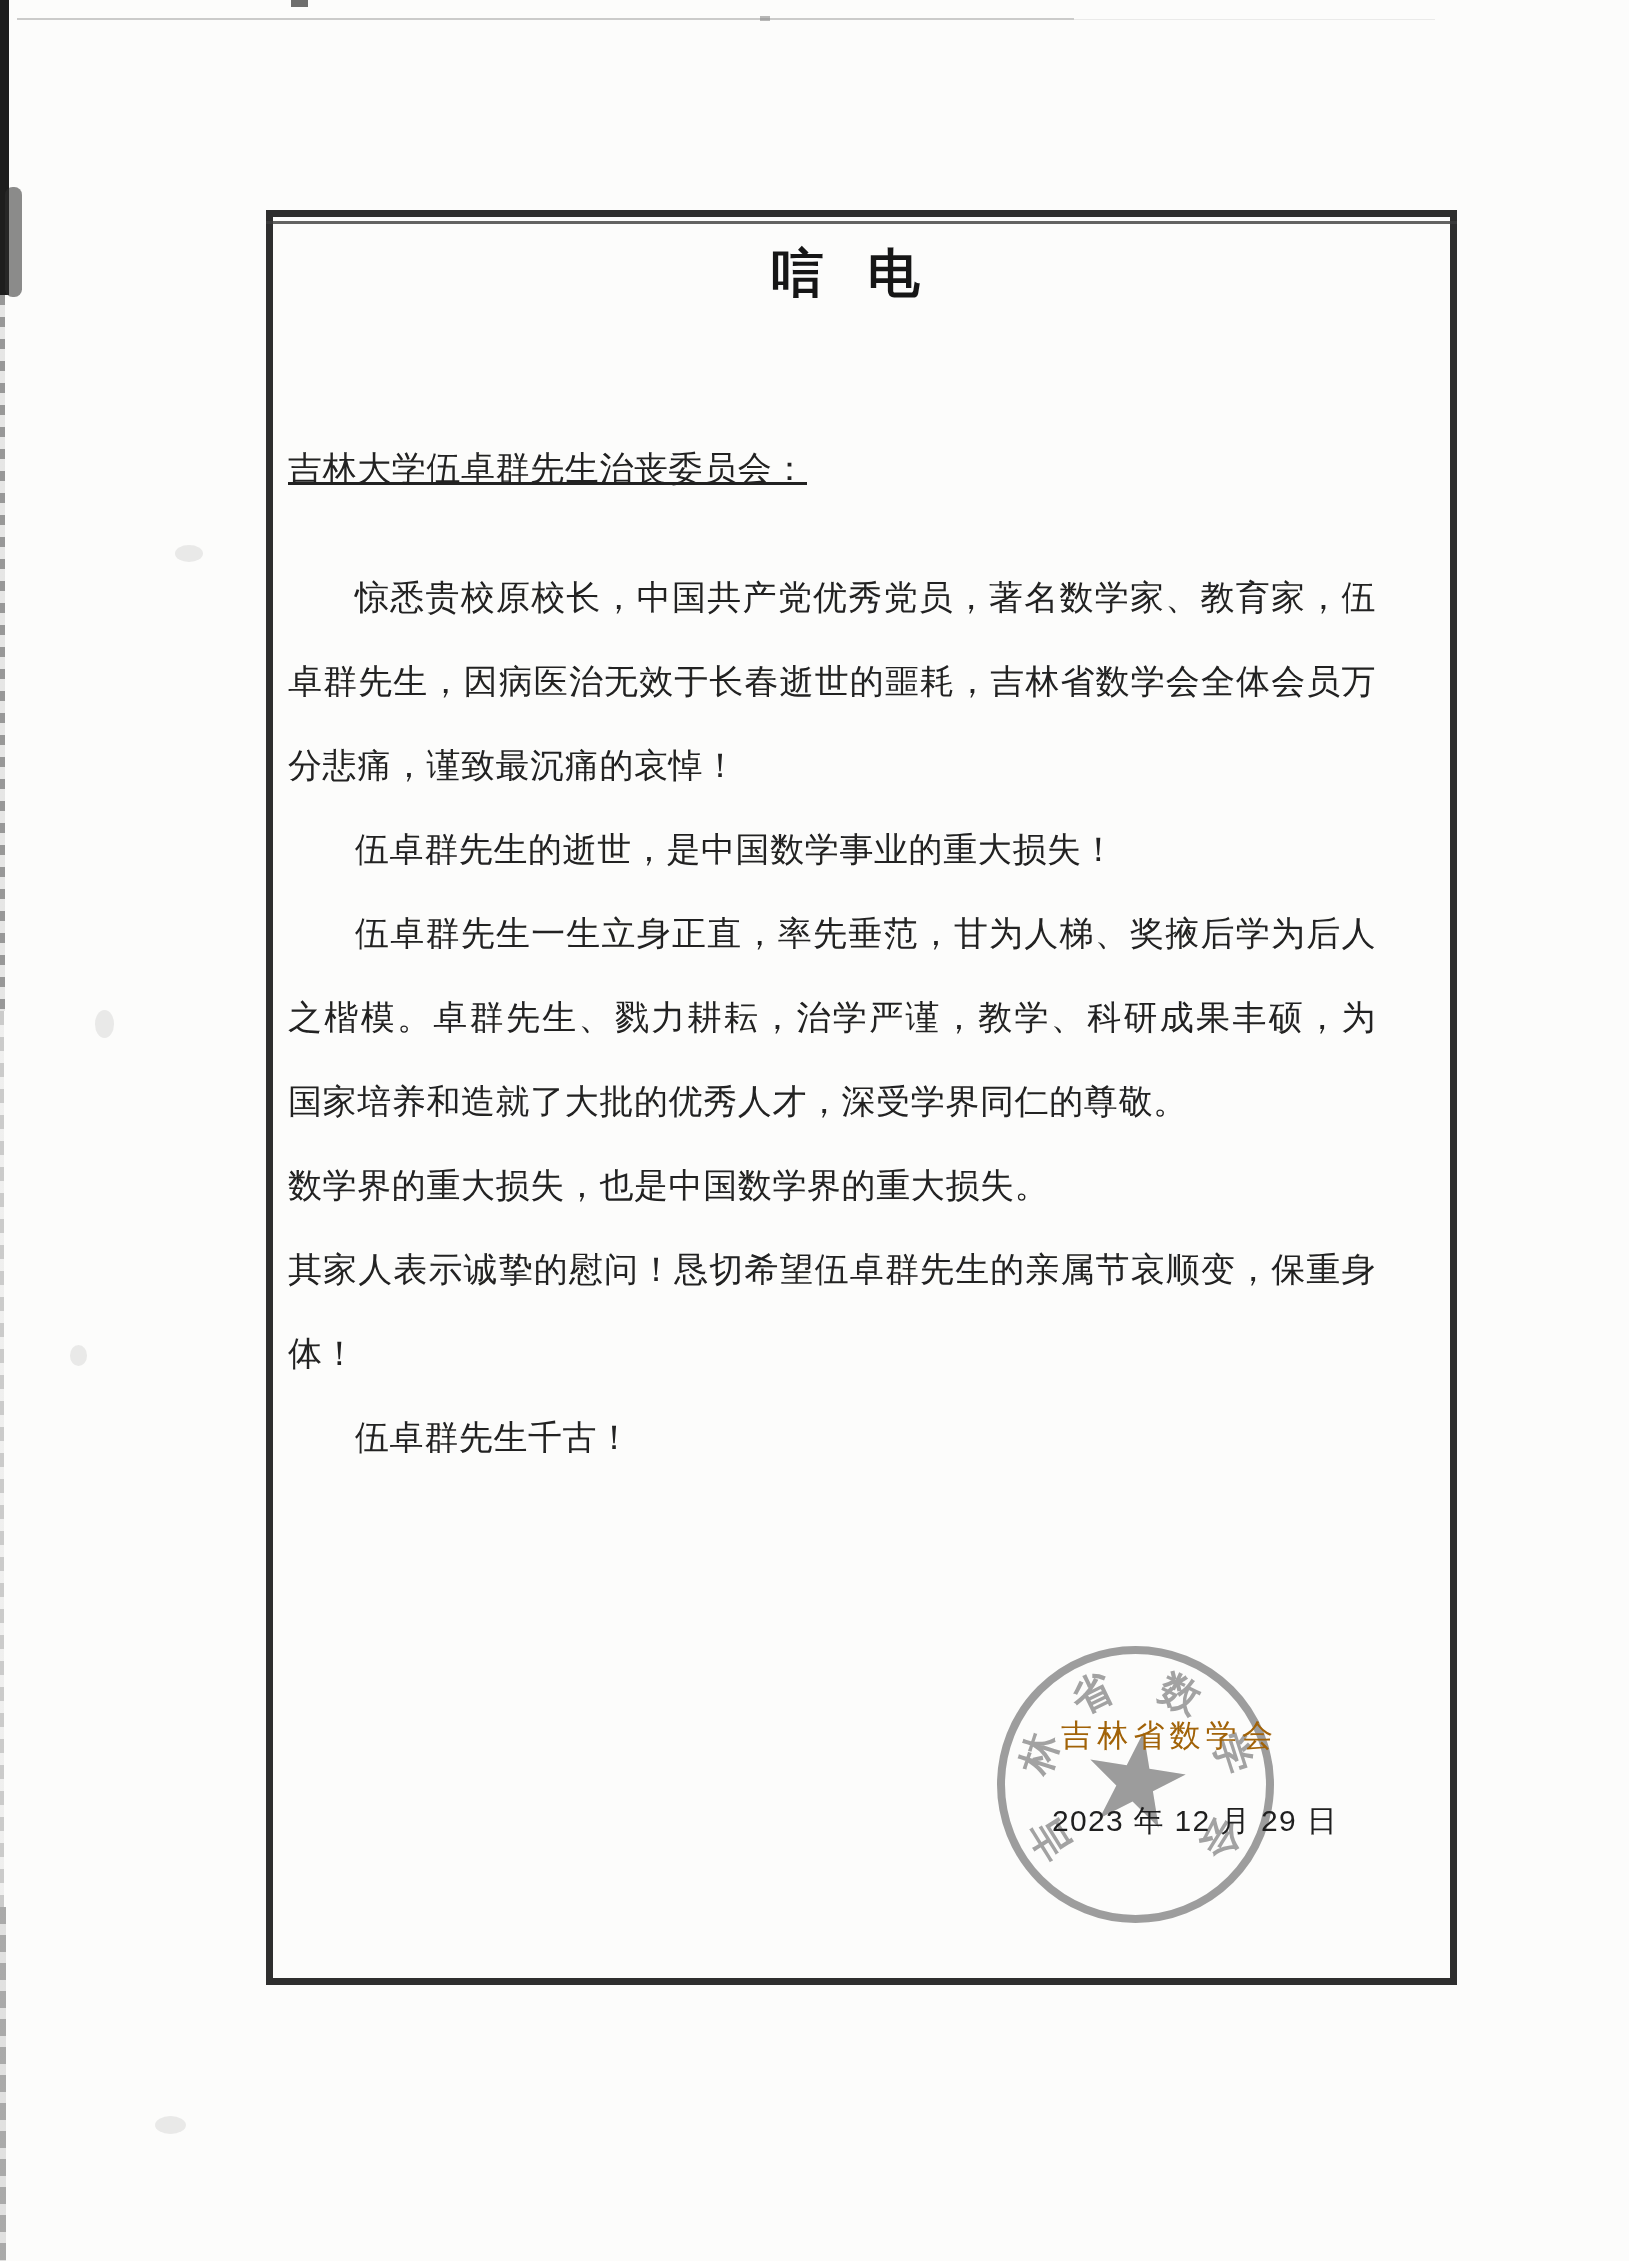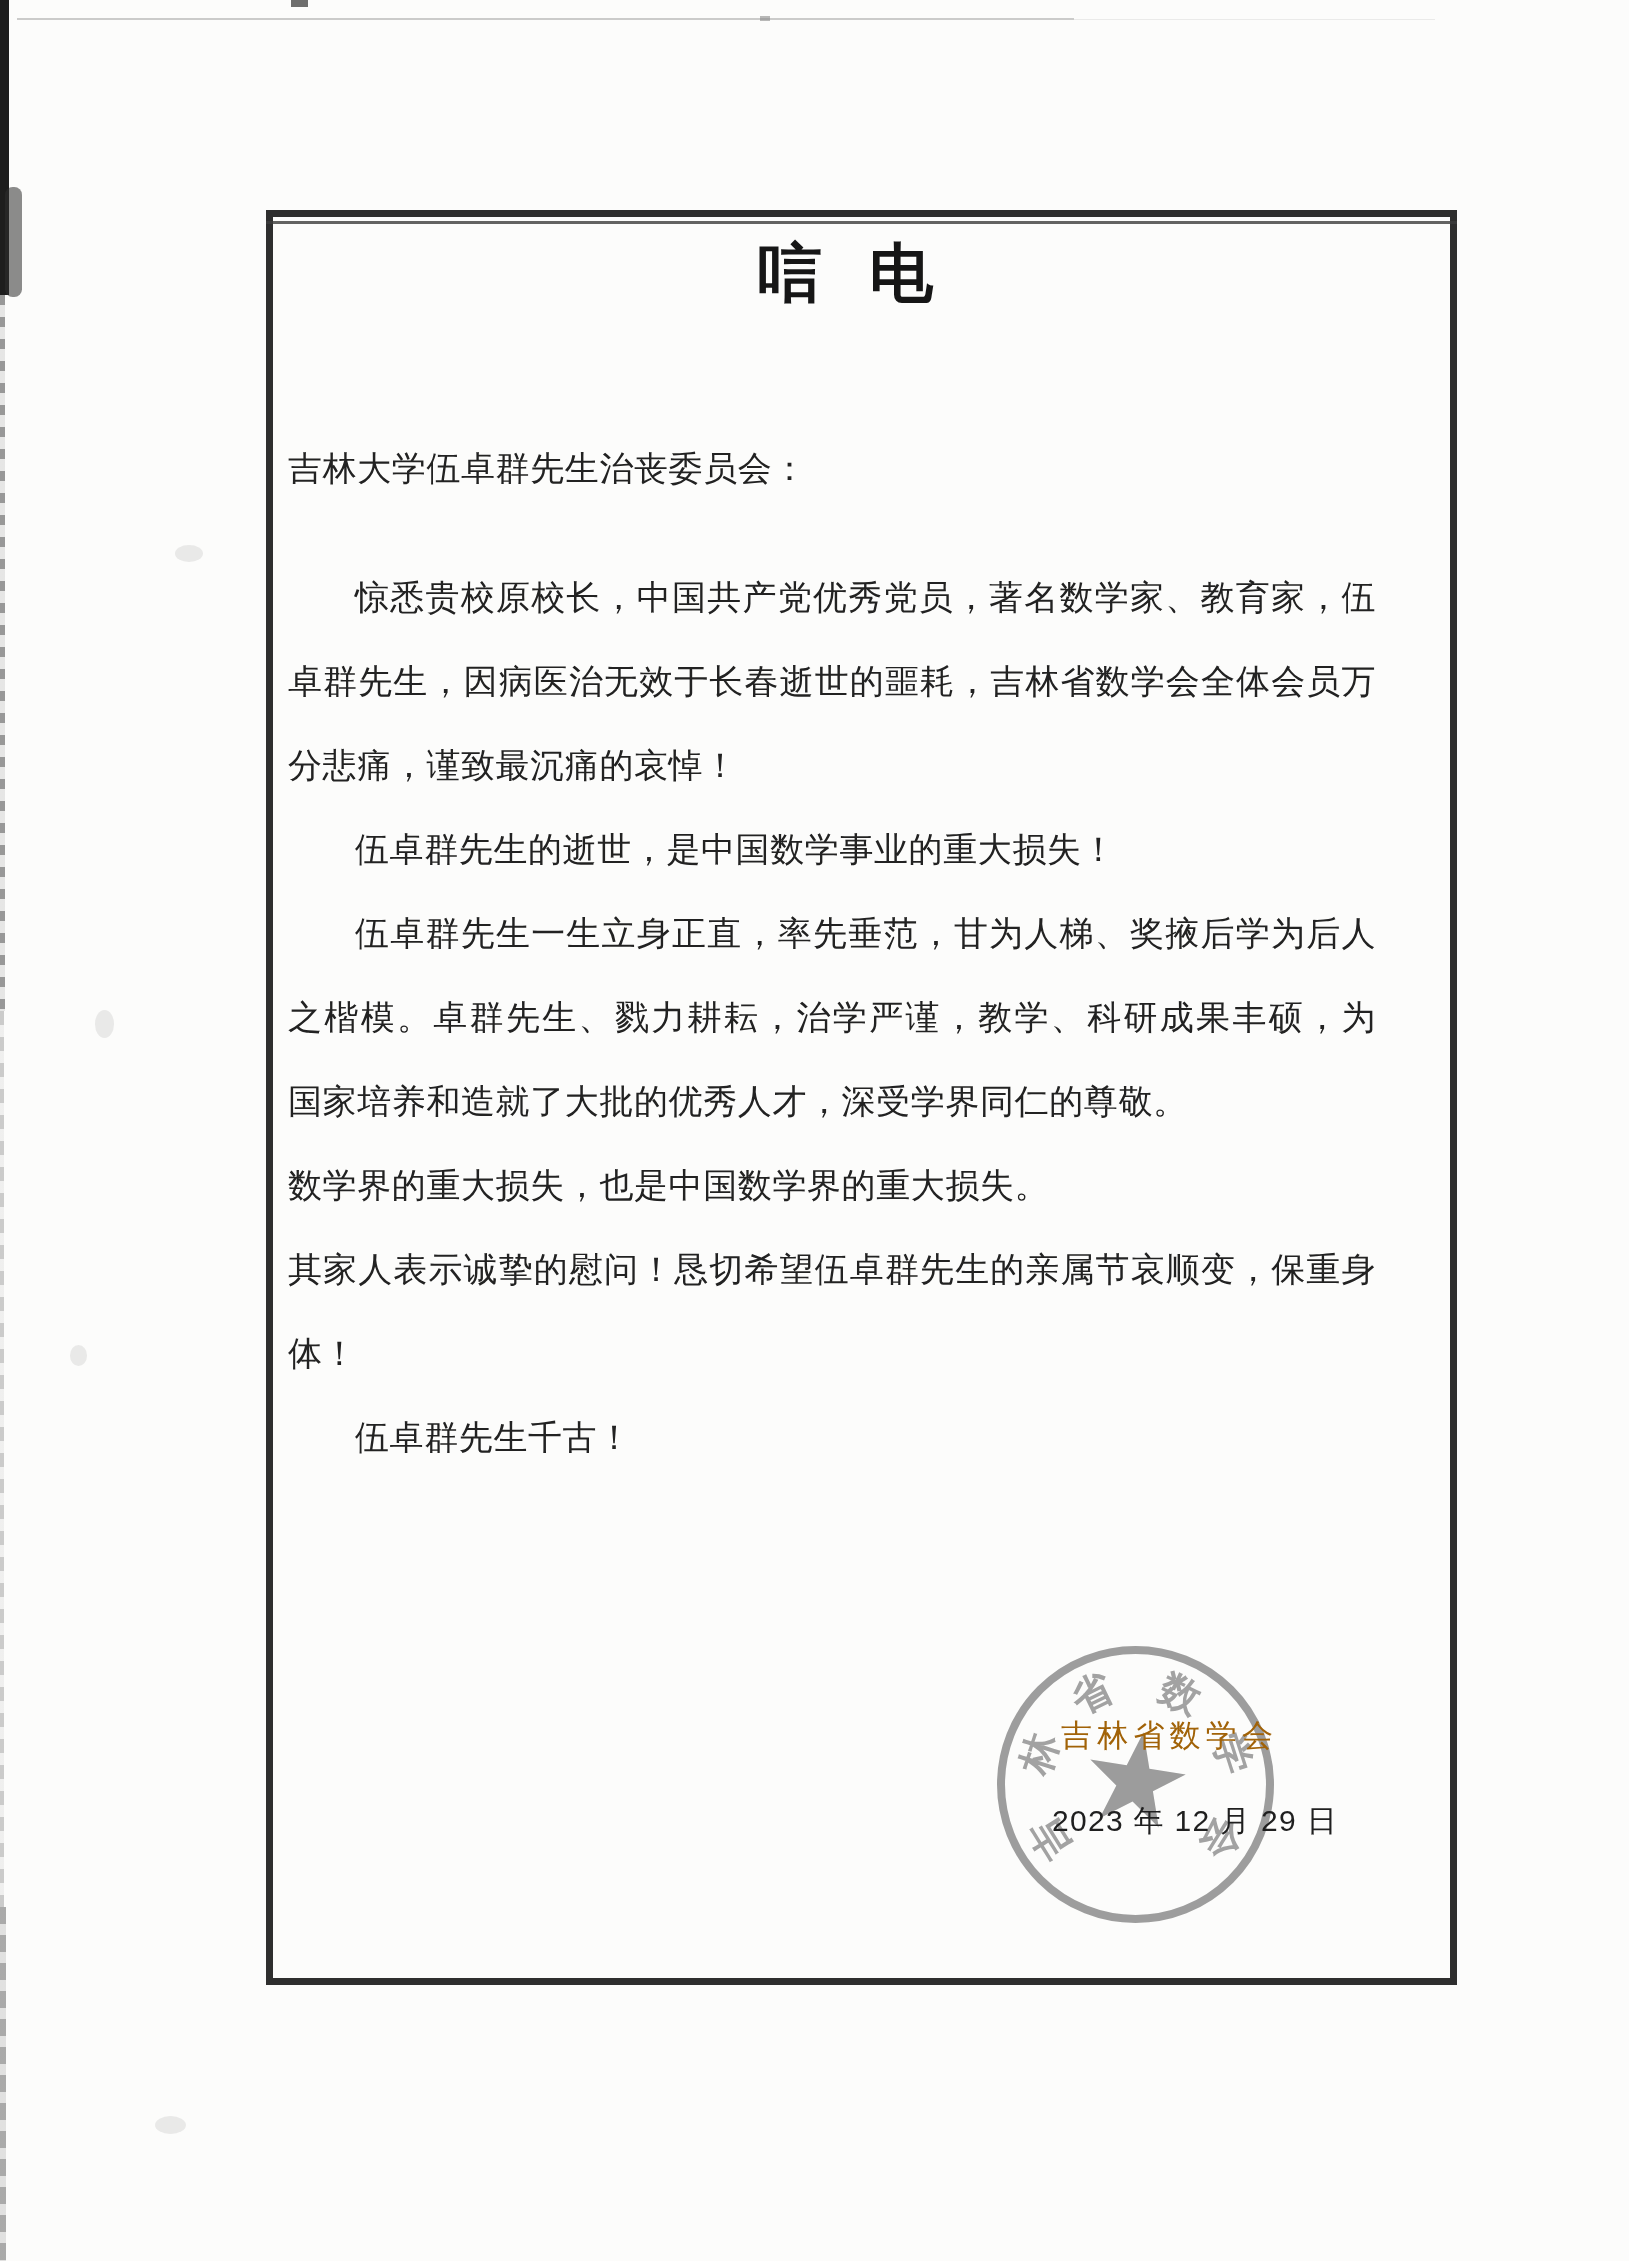--- a/index.html
+++ b/index.html
@@ -29,29 +29,29 @@
   .smudge.s4{left:155px;top:2116px;width:31px;height:18px;}
   
   .letter-box{
     position:absolute;left:266px;top:210px;width:1191px;height:1775px;
     border:7.7px solid #2e2e2e;box-sizing:border-box;z-index:2;
   }
   .inner-topline{position:absolute;left:266px;top:221px;width:1191px;height:3.2px;background:#3c3c3c;opacity:.8;z-index:2;}
   
   .title{
     position:absolute;left:266px;top:236px;width:1163px;text-align:center;
-    font-size:64px;line-height:74px;font-weight:bold;color:#161616;
+    font-size:52px;line-height:74px;font-weight:bold;color:#161616;
     word-spacing:22px;letter-spacing:3.9px;z-index:3;
   }
   .body-flow{position:absolute;left:288px;top:426px;width:1088px;z-index:3;}
   .line{
     width:1088px;font-size:34px;line-height:84px;color:#222;
     letter-spacing:0.6px;
   }
-  .salutation{margin-bottom:45px;}
+  .salutation{margin-bottom:45px;text-decoration:underline;}
   .indent{text-indent:67px;}
   .fill{text-align:justify;text-align-last:justify;}
   .sig-org{position:absolute;left:1061px;top:1716px;font-size:31px;line-height:39px;color:#a16207;letter-spacing:5.2px;z-index:4;}
   .sig-date{position:absolute;left:1052px;top:1803px;font-size:30px;line-height:36px;color:#1f1f1f;letter-spacing:1.3px;z-index:4;}
   
   .stamp{
     position:absolute;left:997px;top:1646px;width:277px;height:277px;
     border:8.4px solid rgba(140,140,140,.85);border-radius:50%;
     box-sizing:border-box;z-index:3;
   }

